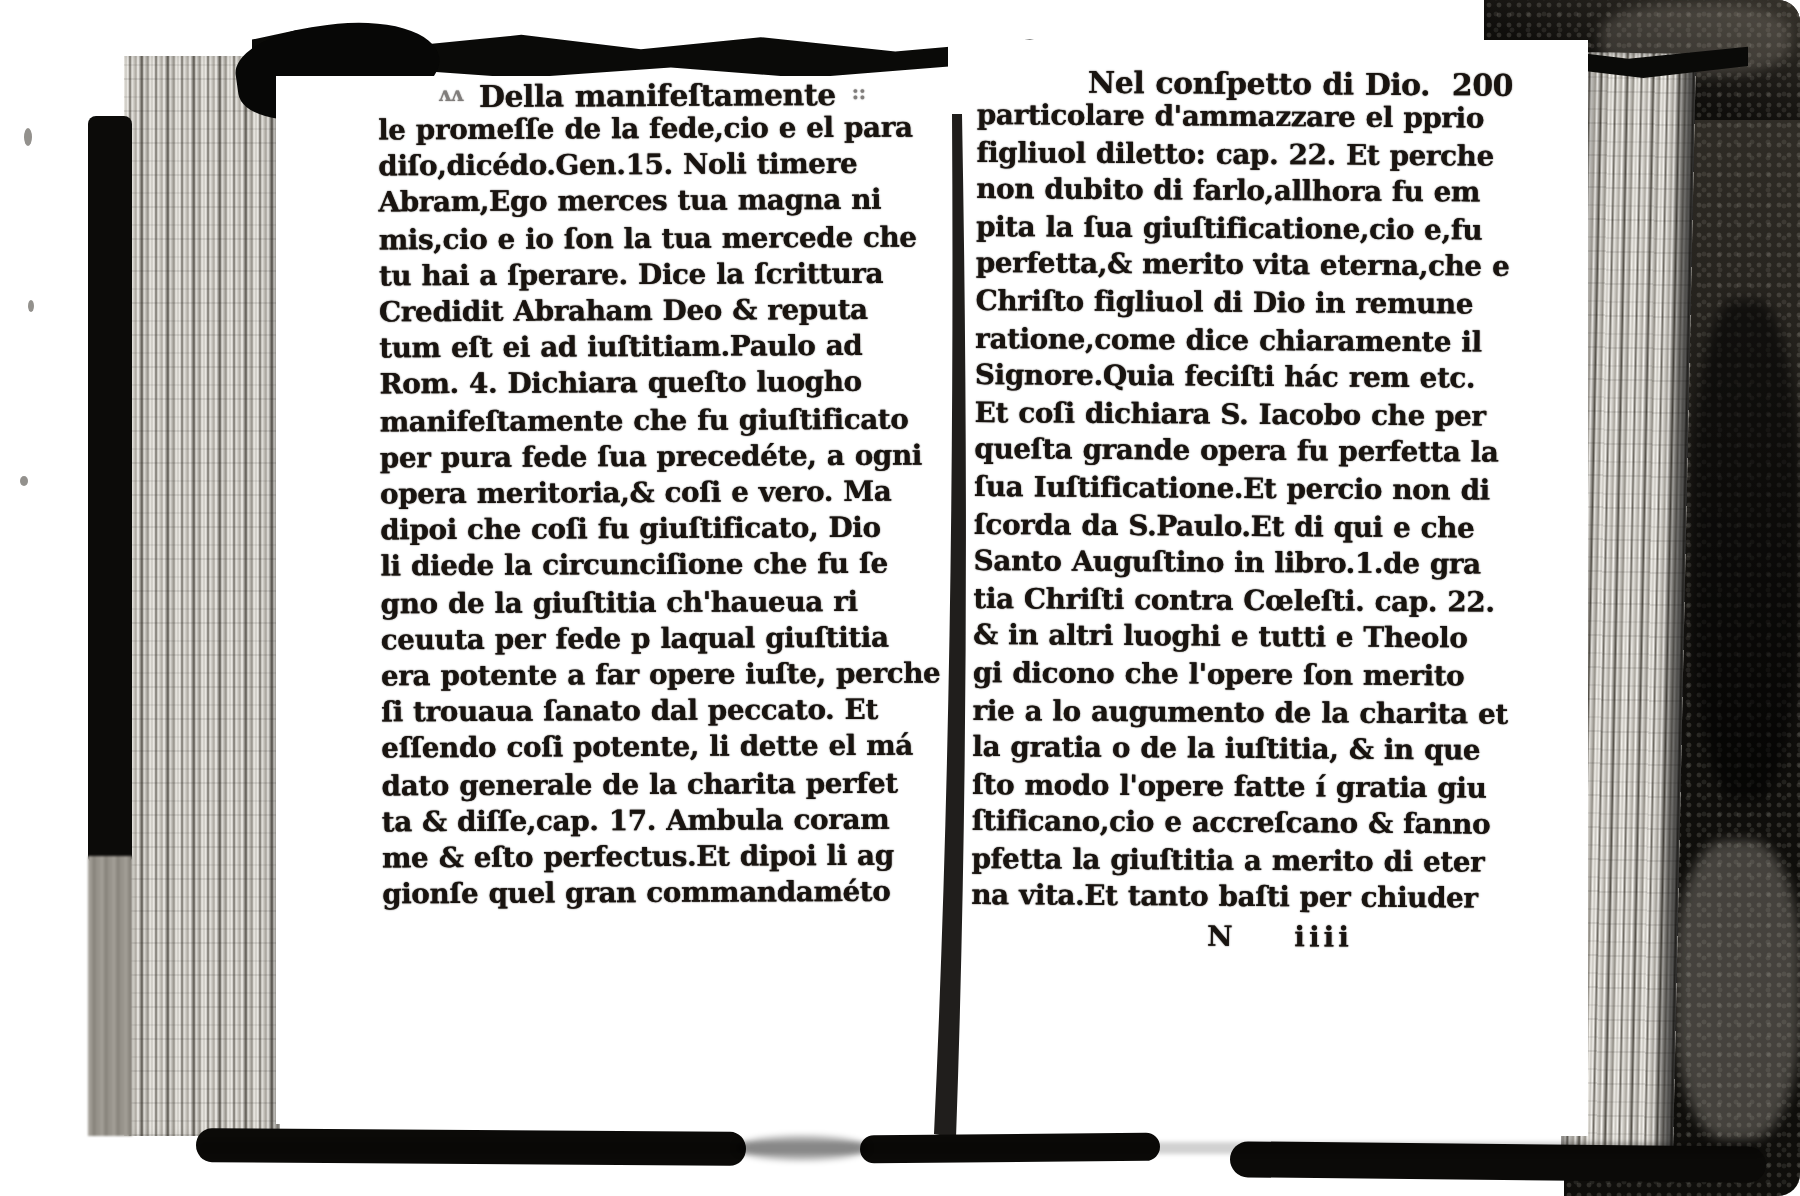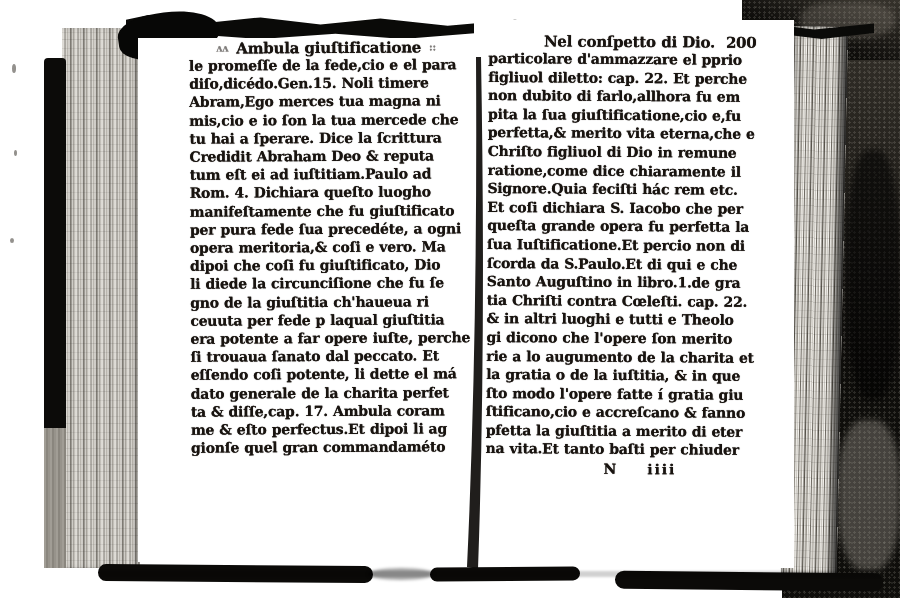--- a/index.html
+++ b/index.html
@@ -1,17 +1,17 @@
 <!DOCTYPE html>
 <html><head>
 <meta charset="utf-8">
 <style>
   html,body{margin:0;padding:0;background:#ffffff;}
   .scene{position:relative;width:900px;height:598px;overflow:hidden;background:#ffffff;
-         font-family:"DejaVu Serif", serif;}
+         font-family:"DejaVu Serif", serif;border-radius:11px;}
 
   
   .leather{position:absolute;background-color:#211e19;
     background-image:
       radial-gradient(circle, rgba(214,209,198,0.16) 1px, transparent 1.4px),
       radial-gradient(circle, rgba(214,209,198,0.10) 1px, transparent 1.4px),
       linear-gradient(200deg, rgba(95,90,80,0.35), rgba(0,0,0,0.55) 60%);
     background-size:5px 5px,8px 8px,100% 100%;
     background-position:0 0,2px 3px,0 0;}
   .leather-right{left:782px;top:0;width:118px;height:598px;}
@@ -104,21 +104,21 @@
   <div class="page page-left"></div>
   <div class="page page-right"></div>
 
   <svg class="gutter-svg" width="60" height="545">
     <path d="M36,22 C37,190 35,360 27,532 L38,534 C44,365 44,190 41,22 Z" fill="#0d0b09" opacity="0.92"></path>
   </svg>
 
   <div class="page-text pt-left">
     <div class="pg-header">
       <span class="hdr-pre">ʌʌ</span>
-      <span>Ambula giuſtificatione</span>
+      <span>Della manifeſtamente</span>
       <span class="hdr-suf">::</span>
     </div>
     <div class="body-lines">
         <div>le promeſſe de la fede,cio e el para</div>
         <div>diſo,dicédo.Gen.15. Noli timere</div>
         <div>Abram,Ego merces tua magna ni</div>
         <div>mis,cio e io ſon la tua mercede che</div>
         <div>tu hai a ſperare. Dice la ſcrittura</div>
         <div>Credidit Abraham Deo &amp; reputa</div>
         <div>tum eſt ei ad iuſtitiam.Paulo ad</div>

